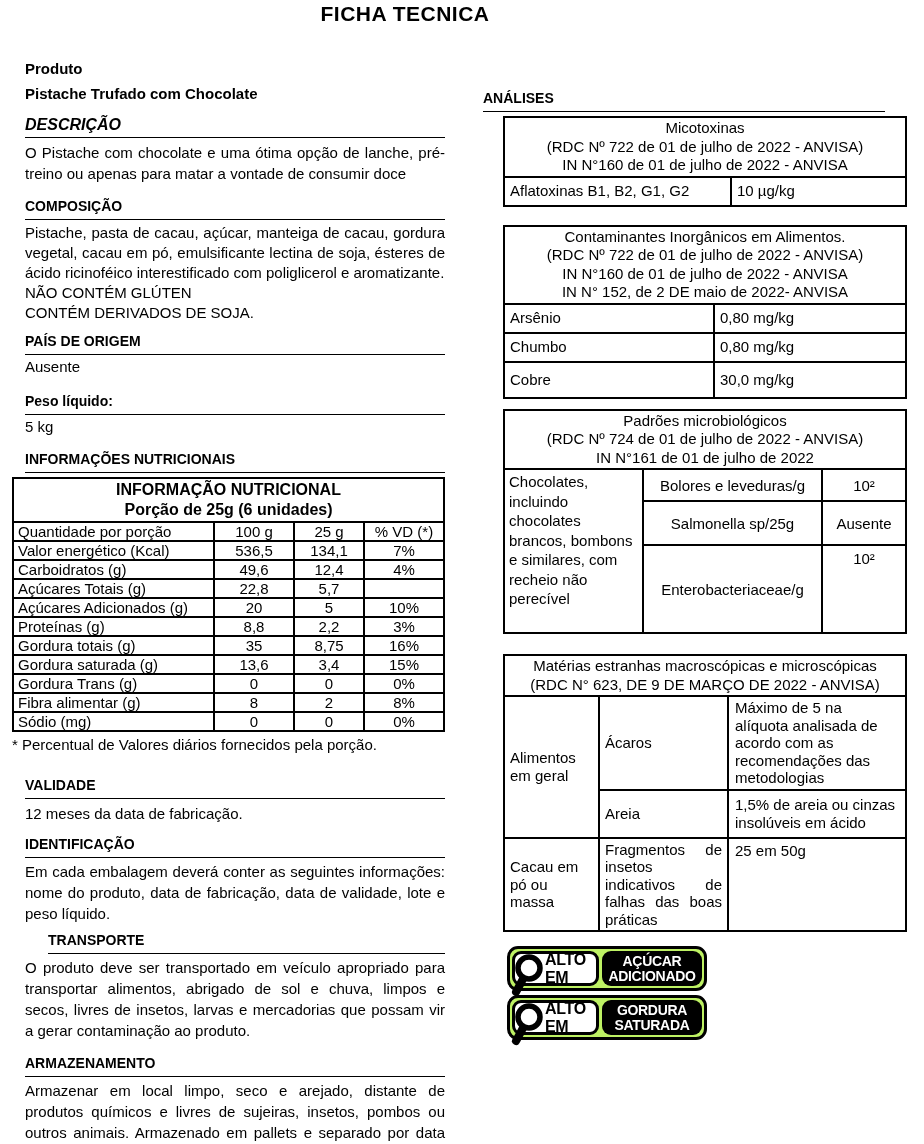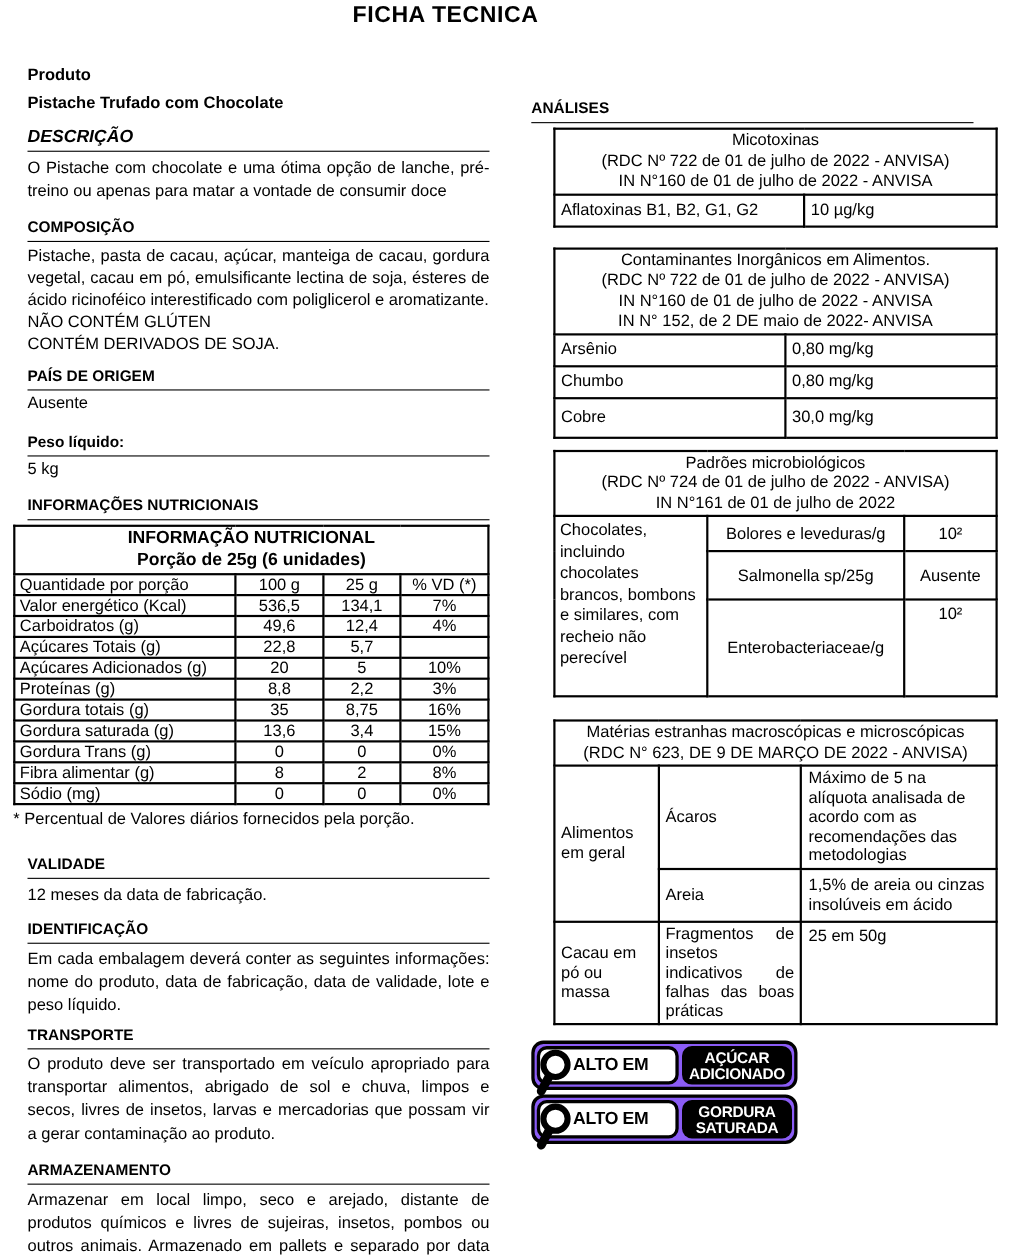--- a/index.html
+++ b/index.html
@@ -33,27 +33,27 @@
   .micro .grp{vertical-align:top;text-align:left;padding:2px 4px;line-height:19.5px;}
   .micro .c{text-align:center;padding:2px 3px;}
   .micro .top{vertical-align:top;padding-top:4px;}
   .mat td{line-height:17.5px;}
   .mat .c1{text-align:left;padding:2px 5px;}
   .mat .c2{text-align:left;padding:2px 5px;}
   .mat .c3{text-align:left;padding:2px 6px;}
   .mat .just{text-align:justify;}
   .mat .top{vertical-align:top;padding-top:3px;}
   
-  .mt2{margin-top:2px;}.mt3{margin-top:3px;}.mt4{margin-top:4px;}.mt6{margin-top:6px;}
+  .mt2{margin-top:2px;}.mt3{margin-top:3px;}.mt4{margin-top:4px;}.mt6{margin-top:6px;margin-left:23px;}
   .mt8{margin-top:8px;}.mt10{margin-top:10px;}.mt12{margin-top:12px;}.mt14{margin-top:14px;}
   .mt18{margin-top:18px;}.mt20{margin-top:20px;}
   
   .seals{margin-top:14px;}
-  .seal{width:242px;height:45px;box-sizing:border-box;border:3px solid #000;border-radius:11px;
-        background:#8b5cf6;display:flex;align-items:stretch;padding:2px;margin-bottom:4px;}
+  .seal{width:200px;height:45px;box-sizing:border-box;border:3px solid #000;border-radius:11px;
+        background:#bef264;display:flex;align-items:stretch;padding:2px;margin-bottom:4px;margin-left:24px;}
   .seal-left{flex:1;border:3px solid #000;border-radius:9px;background:#fff;position:relative;
              display:flex;align-items:center;overflow:visible;}
   .seal-left .txt{font-weight:bold;font-size:16px;margin-left:30px;letter-spacing:-.3px;}
   .seal-left svg{position:absolute;left:-4px;top:-1px;}
   .seal-right{width:100px;background:#000;color:#fff;border-radius:9px;margin-left:3px;
               display:flex;flex-direction:column;justify-content:center;align-items:center;
               font-weight:bold;font-size:14px;line-height:15px;letter-spacing:-.3px;}
 </style>
 </head>
 <body>

